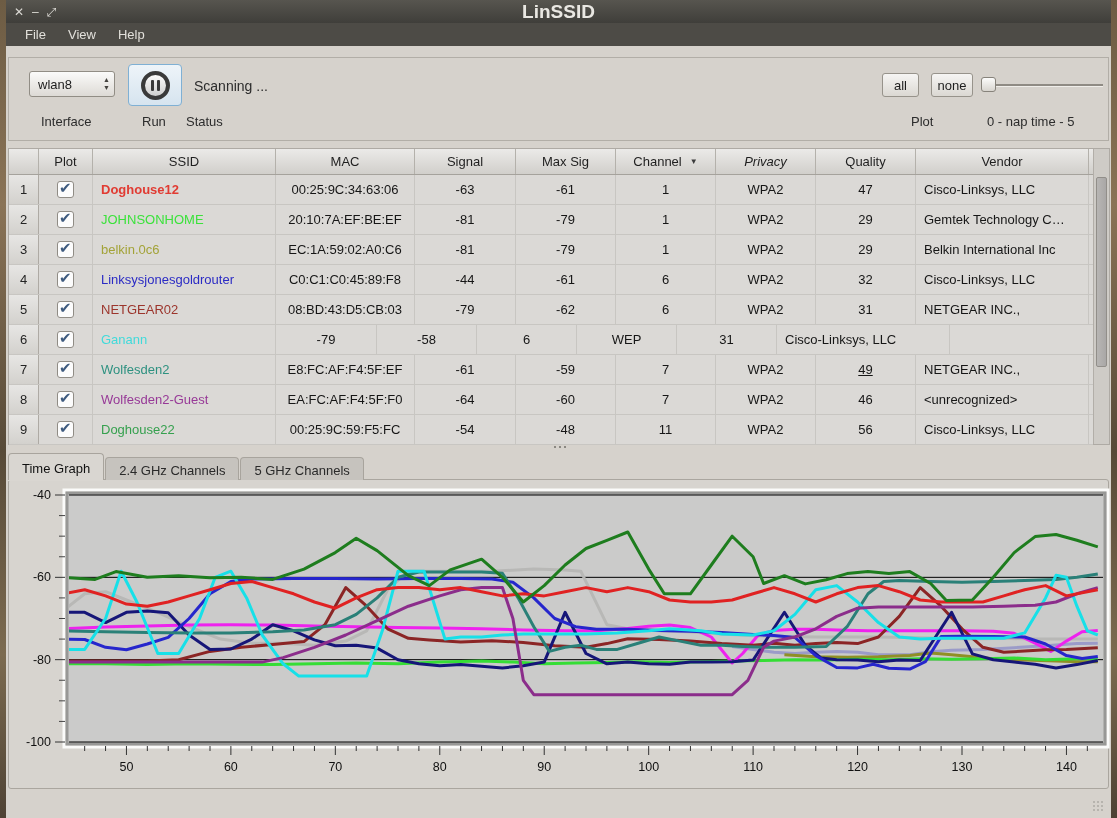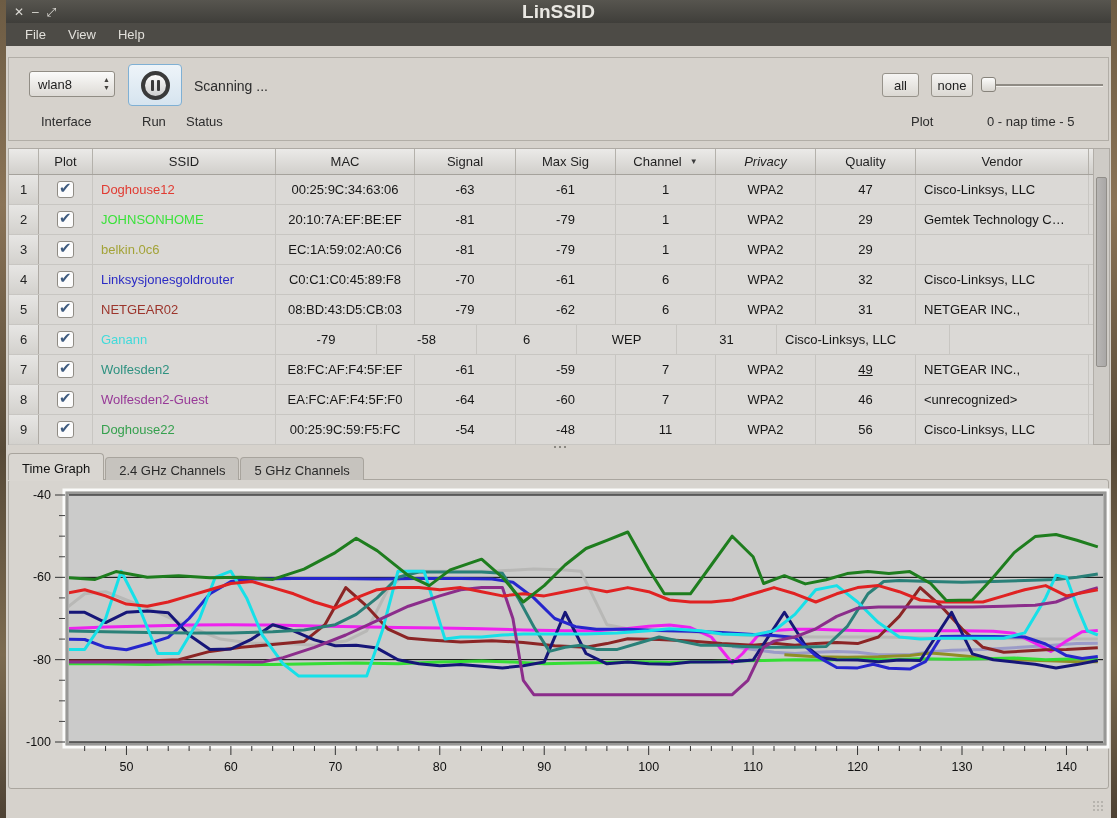--- a/index.html
+++ b/index.html
@@ -152,21 +152,21 @@
           <div class="t-hcell" style="width: 173px;">Vendor</div>
         </div>
       <div id="tbody">
           <div class="t-row">
             <div class="t-cell c-num" style="width: 30px;">1</div>
             <div class="t-cell" style="width: 54px;">
               <div class="checkbox">
                 <span>✔</span>
               </div>
             </div>
-            <div class="t-cell c-left" style="width: 183px; color: rgb(225, 59, 50);">Doghouse12</div>
+            <div class="t-cell c-left" style="width: 183px; color: rgb(225, 59, 50); font-weight: bold;">Doghouse12</div>
             <div class="t-cell c-center" style="width: 139px;">00:25:9C:34:63:06</div>
             <div class="t-cell c-center" style="width: 101px;">-63</div>
             <div class="t-cell c-center" style="width: 100px;">-61</div>
             <div class="t-cell c-center" style="width: 100px;">1</div>
             <div class="t-cell c-center" style="width: 100px;">WPA2</div>
             <div class="t-cell c-center" style="width: 100px;">47</div>
             <div class="t-cell c-left" style="width: 173px;">Cisco-Linksys, LLC</div>
           </div>
           <div class="t-row">
             <div class="t-cell c-num" style="width: 30px;">2</div>
@@ -191,31 +191,32 @@
                 <span>✔</span>
               </div>
             </div>
             <div class="t-cell c-left" style="width: 183px; color: rgb(163, 163, 56);">belkin.0c6</div>
             <div class="t-cell c-center" style="width: 139px;">EC:1A:59:02:A0:C6</div>
             <div class="t-cell c-center" style="width: 101px;">-81</div>
             <div class="t-cell c-center" style="width: 100px;">-79</div>
             <div class="t-cell c-center" style="width: 100px;">1</div>
             <div class="t-cell c-center" style="width: 100px;">WPA2</div>
             <div class="t-cell c-center" style="width: 100px;">29</div>
+            <div class="t-cell c-left" style="width: 173px;">Belkin International Inc</div>
           </div>
           <div class="t-row">
             <div class="t-cell c-num" style="width: 30px;">4</div>
             <div class="t-cell" style="width: 54px;">
               <div class="checkbox">
                 <span>✔</span>
               </div>
             </div>
             <div class="t-cell c-left" style="width: 183px; color: rgb(43, 43, 196);">Linksysjonesgoldrouter</div>
             <div class="t-cell c-center" style="width: 139px;">C0:C1:C0:45:89:F8</div>
-            <div class="t-cell c-center" style="width: 101px;">-70</div>
+            <div class="t-cell c-center" style="width: 101px;">-44</div>
             <div class="t-cell c-center" style="width: 100px;">-61</div>
             <div class="t-cell c-center" style="width: 100px;">6</div>
             <div class="t-cell c-center" style="width: 100px;">WPA2</div>
             <div class="t-cell c-center" style="width: 100px;">32</div>
             <div class="t-cell c-left" style="width: 173px;">Cisco-Linksys, LLC</div>
           </div>
           <div class="t-row">
             <div class="t-cell c-num" style="width: 30px;">5</div>
             <div class="t-cell" style="width: 54px;">
               <div class="checkbox">

